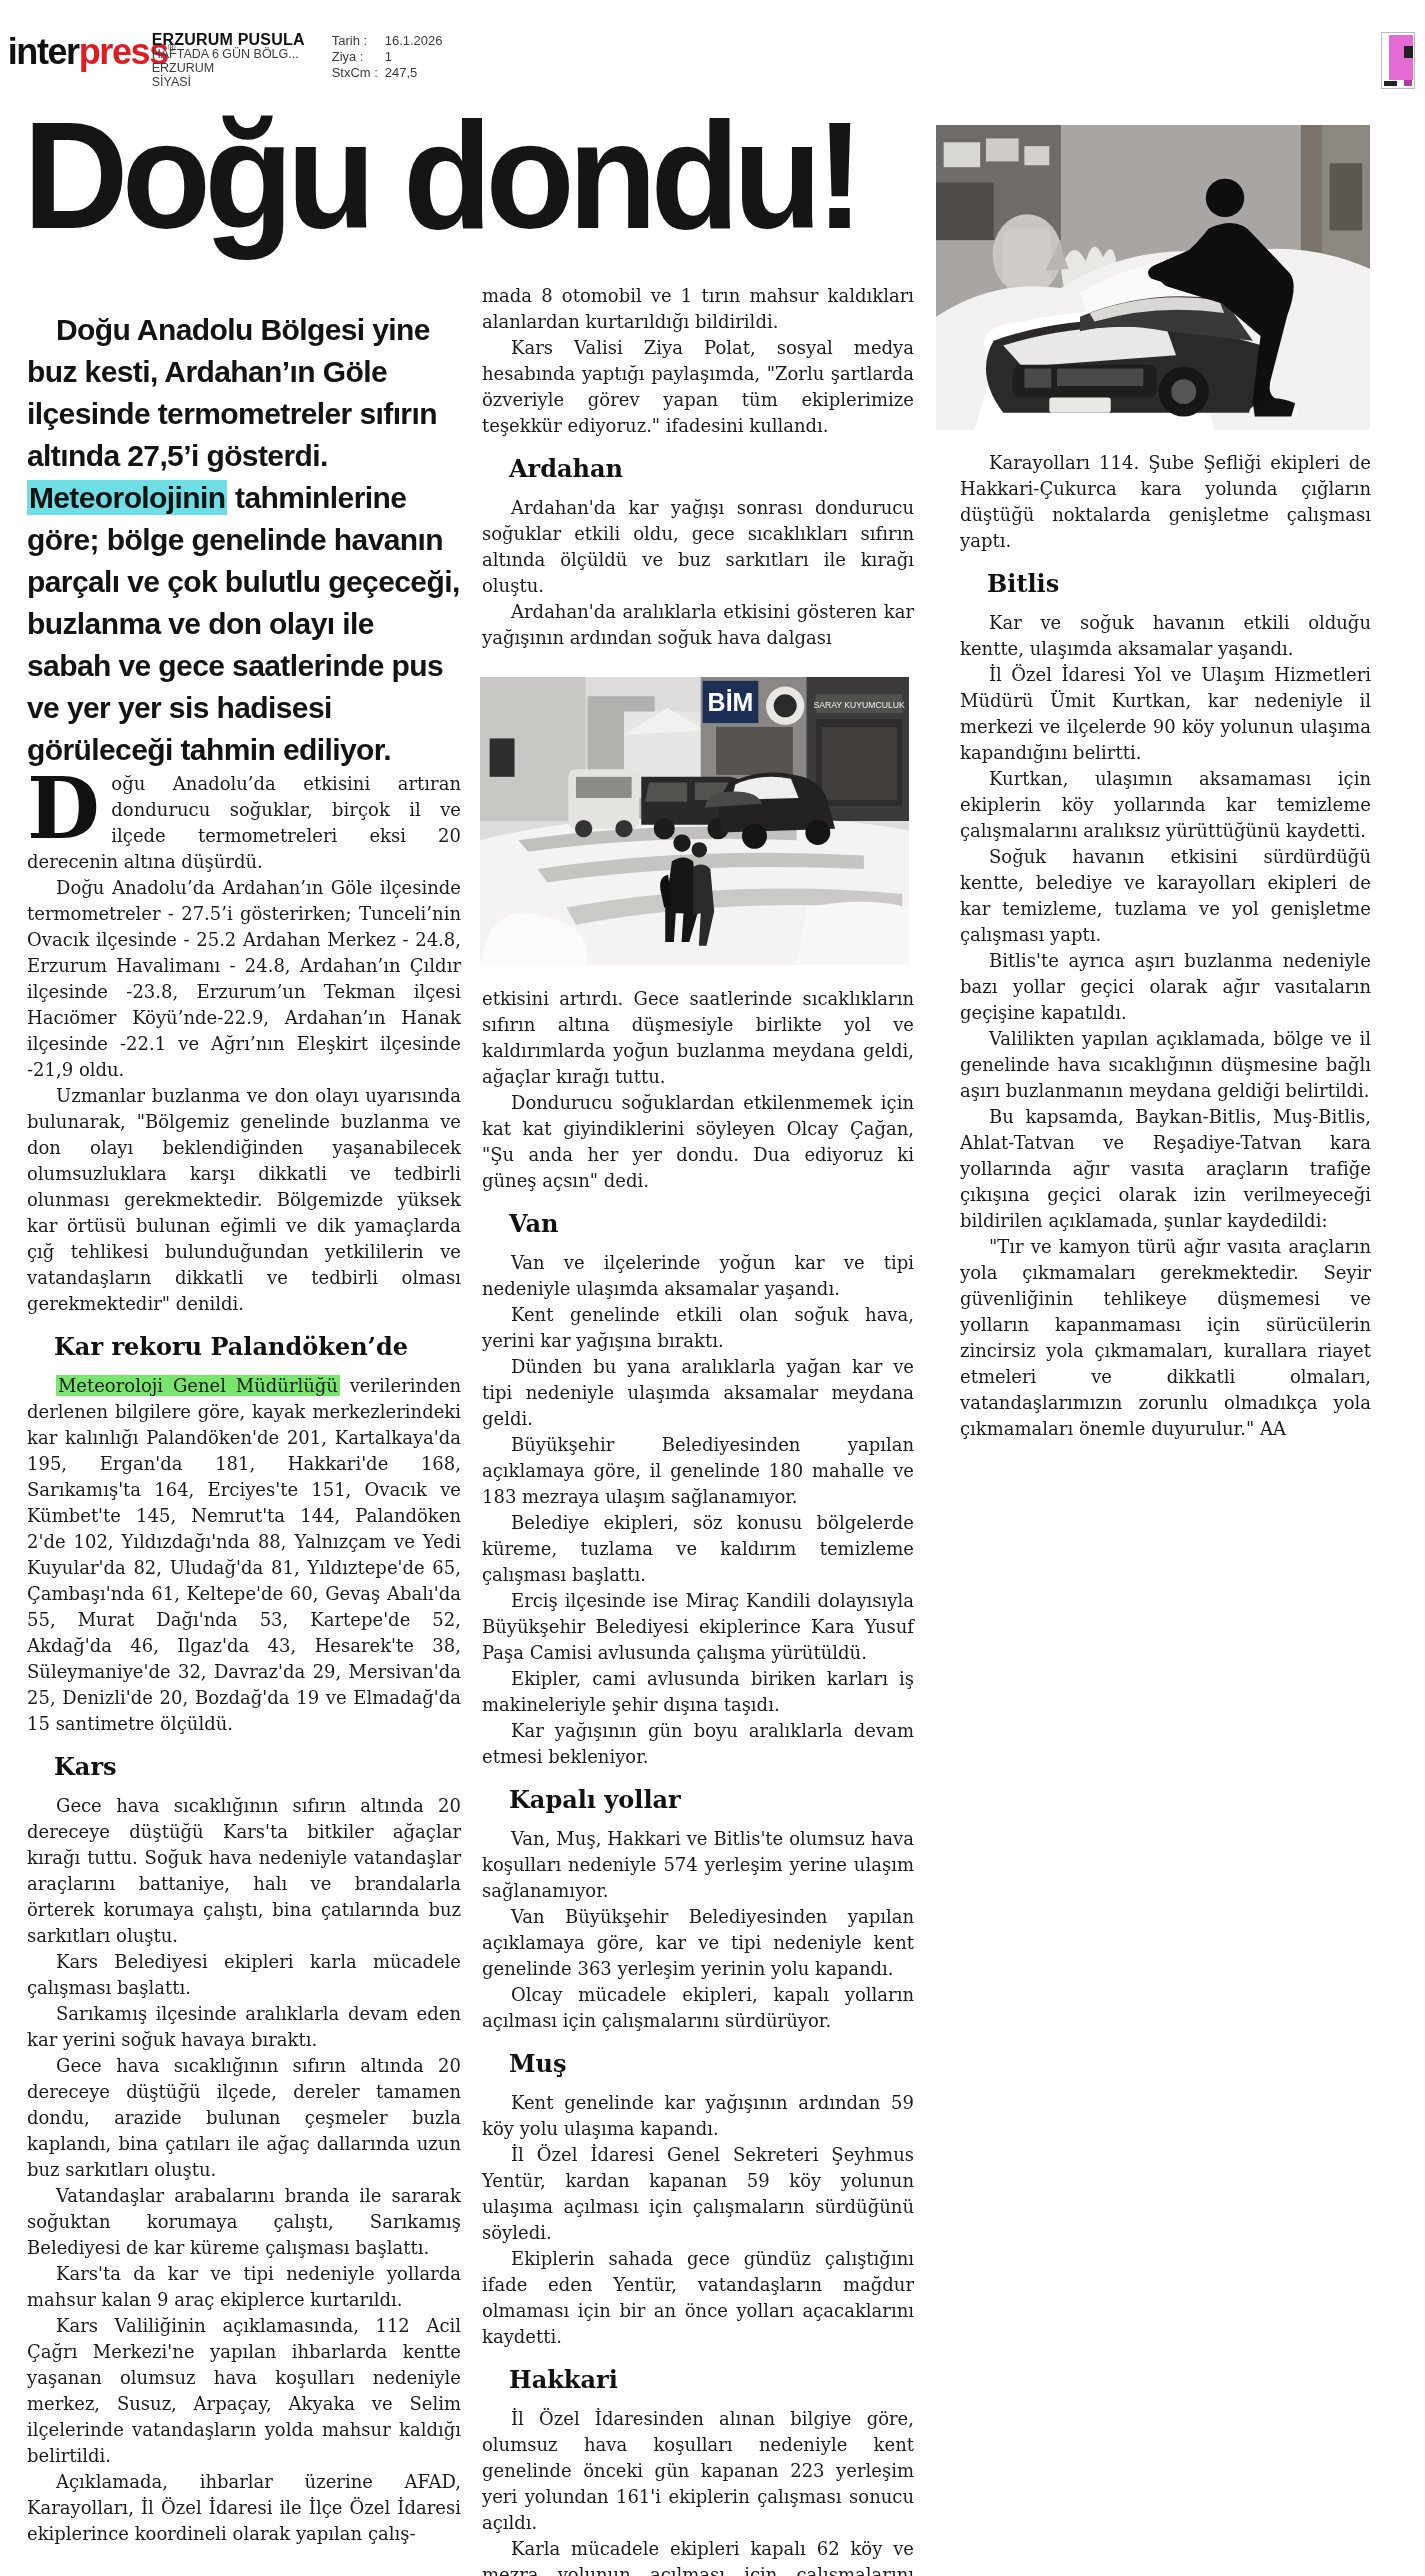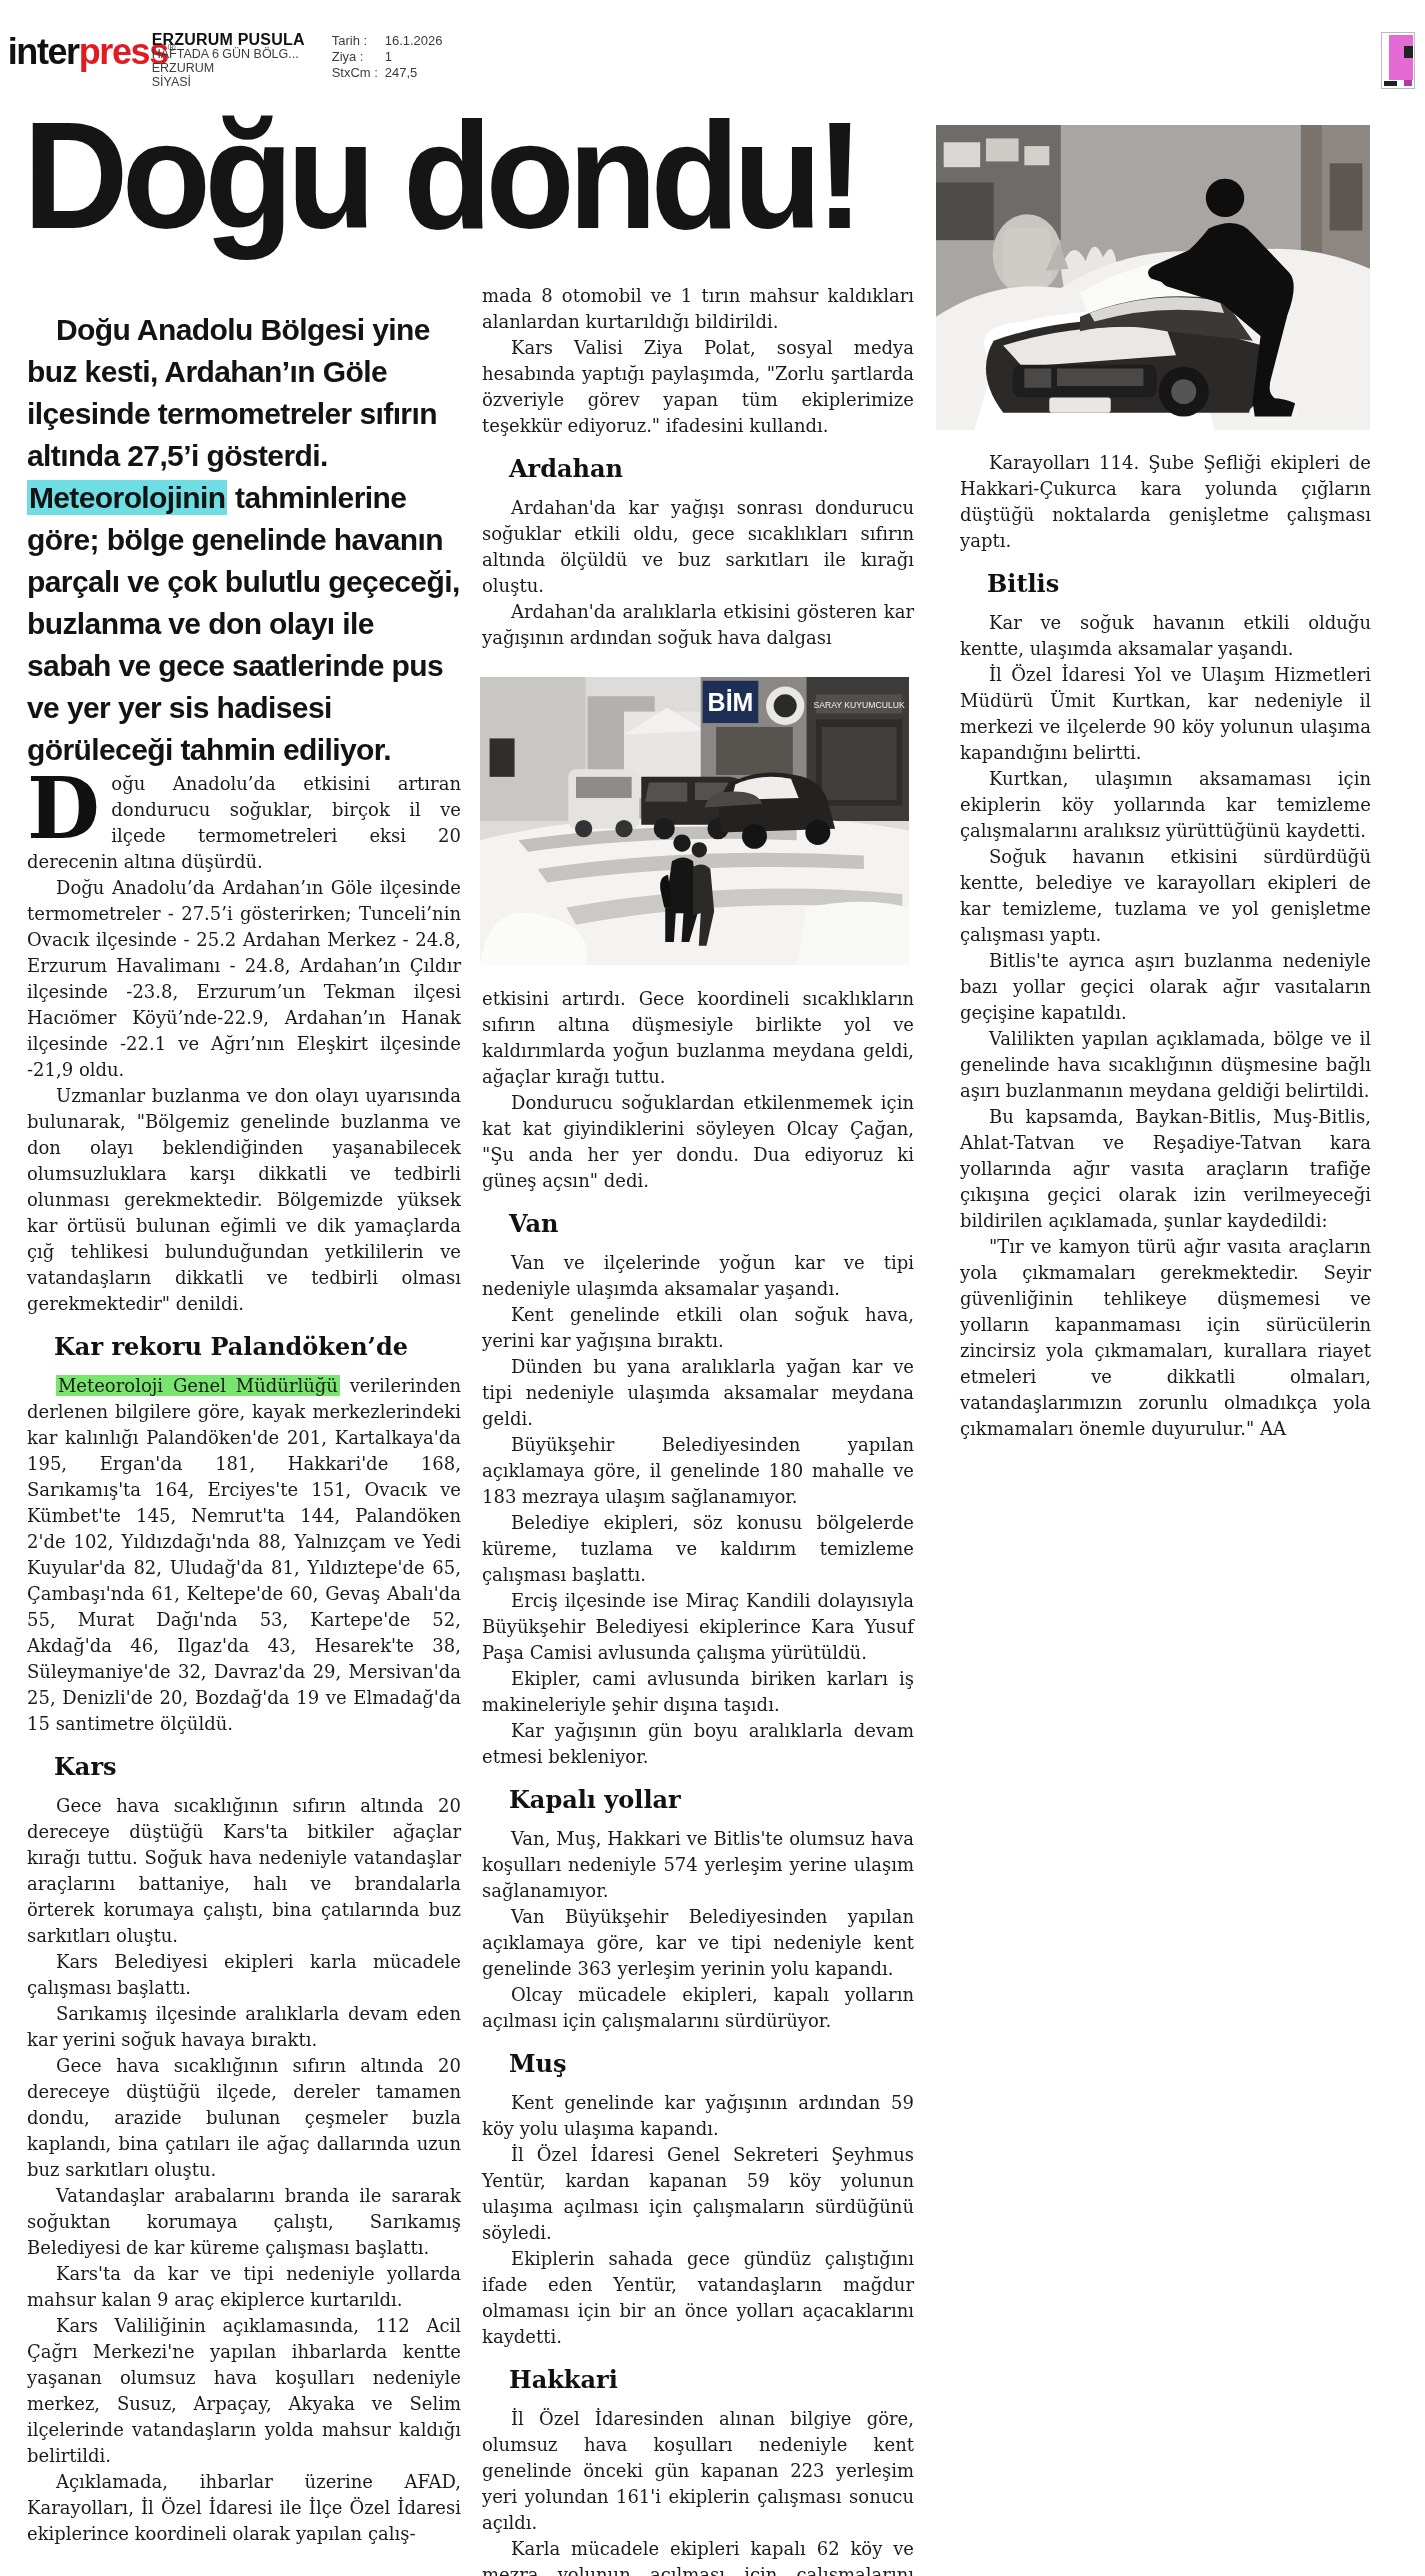--- a/index.html
+++ b/index.html
@@ -187,21 +187,21 @@
 
   <div class="col c2a">
     <p class="noind">mada 8 otomobil ve 1 tırın mahsur kaldıkları alanlardan kurtarıldığı bildirildi.</p>
     <p>Kars Valisi Ziya Polat, sosyal medya hesabında yaptığı paylaşımda, "Zorlu şartlarda özveriyle görev yapan tüm ekiplerimize teşekkür ediyoruz." ifadesini kullandı.</p>
     <h3>Ardahan</h3>
     <p>Ardahan'da kar yağışı sonrası dondurucu soğuklar etkili oldu, gece sıcaklıkları sıfırın altında ölçüldü ve buz sarkıtları ile kırağı oluştu.</p>
     <p>Ardahan'da aralıklarla etkisini gösteren kar yağışının ardından soğuk hava dalgası</p>
   </div>
 
   <div class="col c2b">
-    <p class="noind">etkisini artırdı. Gece koordineli sıcaklıkların sıfırın altına düşmesiyle birlikte yol ve kaldırımlarda yoğun buzlanma meydana geldi, ağaçlar kırağı tuttu.</p>
+    <p class="noind">etkisini artırdı. Gece saatlerinde sıcaklıkların sıfırın altına düşmesiyle birlikte yol ve kaldırımlarda yoğun buzlanma meydana geldi, ağaçlar kırağı tuttu.</p>
     <p>Dondurucu soğuklardan etkilenmemek için kat kat giyindiklerini söyleyen Olcay Çağan, "Şu anda her yer dondu. Dua ediyoruz ki güneş açsın" dedi.</p>
     <h3>Van</h3>
     <p>Van ve ilçelerinde yoğun kar ve tipi nedeniyle ulaşımda aksamalar yaşandı.</p>
     <p>Kent genelinde etkili olan soğuk hava, yerini kar yağışına bıraktı.</p>
     <p>Dünden bu yana aralıklarla yağan kar ve tipi nedeniyle ulaşımda aksamalar meydana geldi.</p>
     <p>Büyükşehir Belediyesinden yapılan açıklamaya göre, il genelinde 180 mahalle ve 183 mezraya ulaşım sağlanamıyor.</p>
     <p>Belediye ekipleri, söz konusu bölgelerde küreme, tuzlama ve kaldırım temizleme çalışması başlattı.</p>
     <p>Erciş ilçesinde ise Miraç Kandili dolayısıyla Büyükşehir Belediyesi ekiplerince Kara Yusuf Paşa Camisi avlusunda çalışma yürütüldü.</p>
     <p>Ekipler, cami avlusunda biriken karları iş makineleriyle şehir dışına taşıdı.</p>
     <p>Kar yağışının gün boyu aralıklarla devam etmesi bekleniyor.</p>

